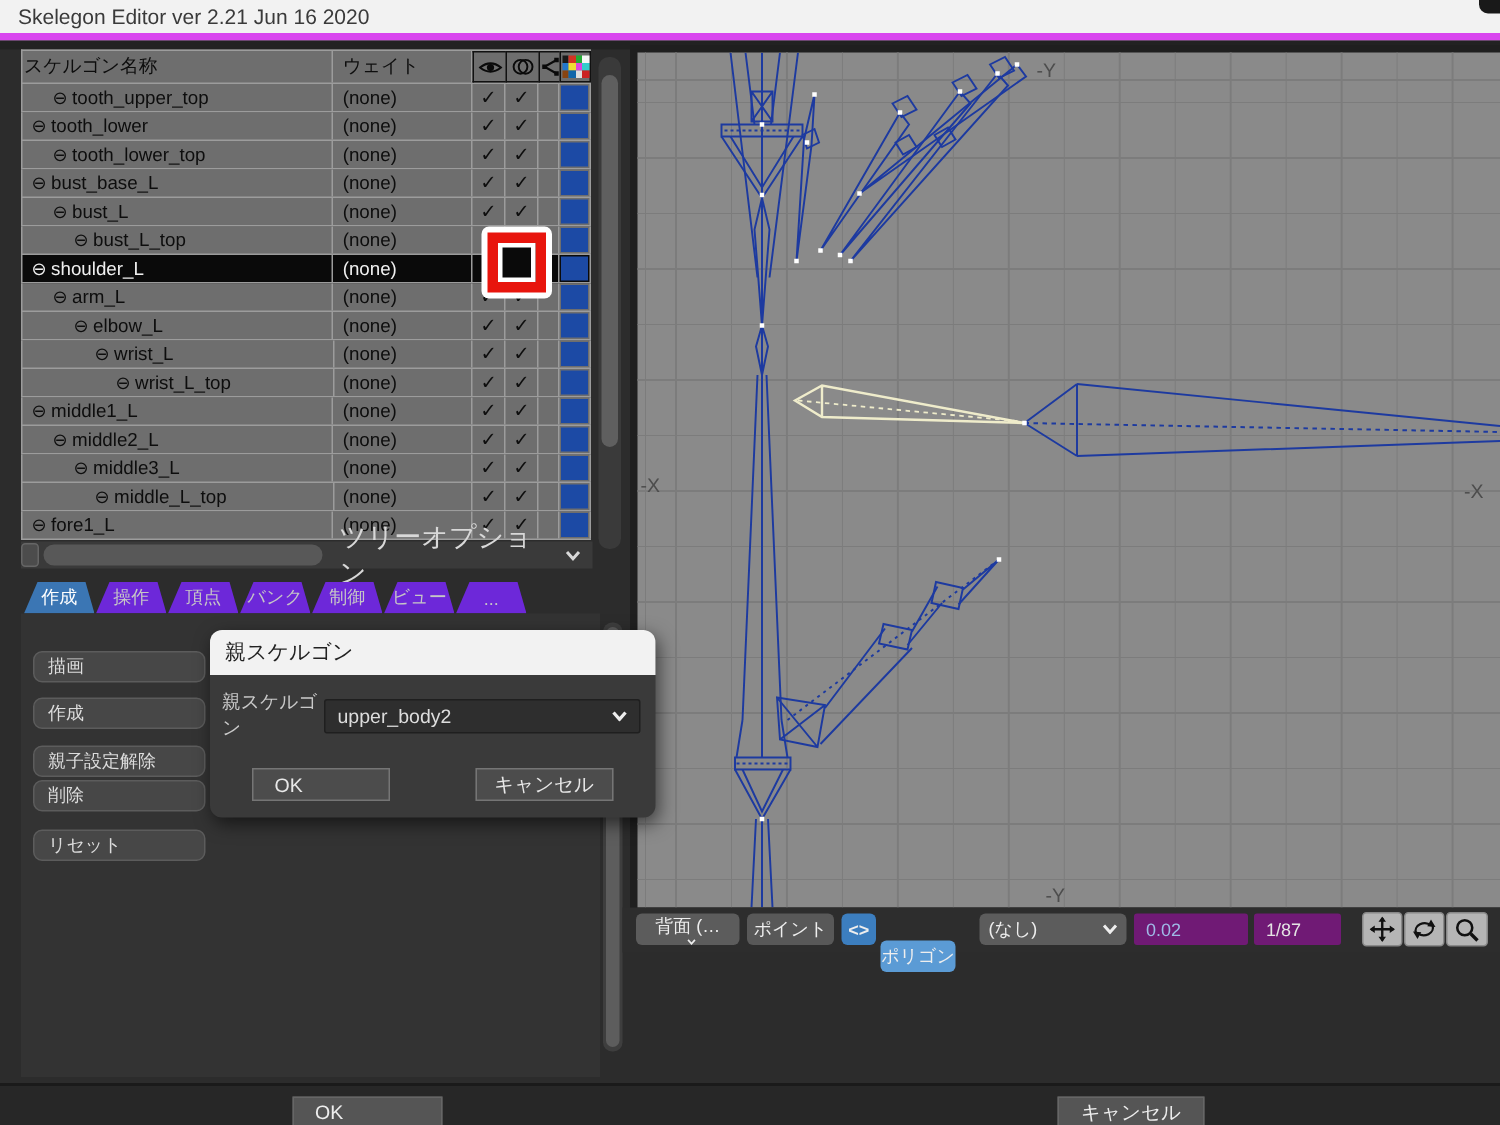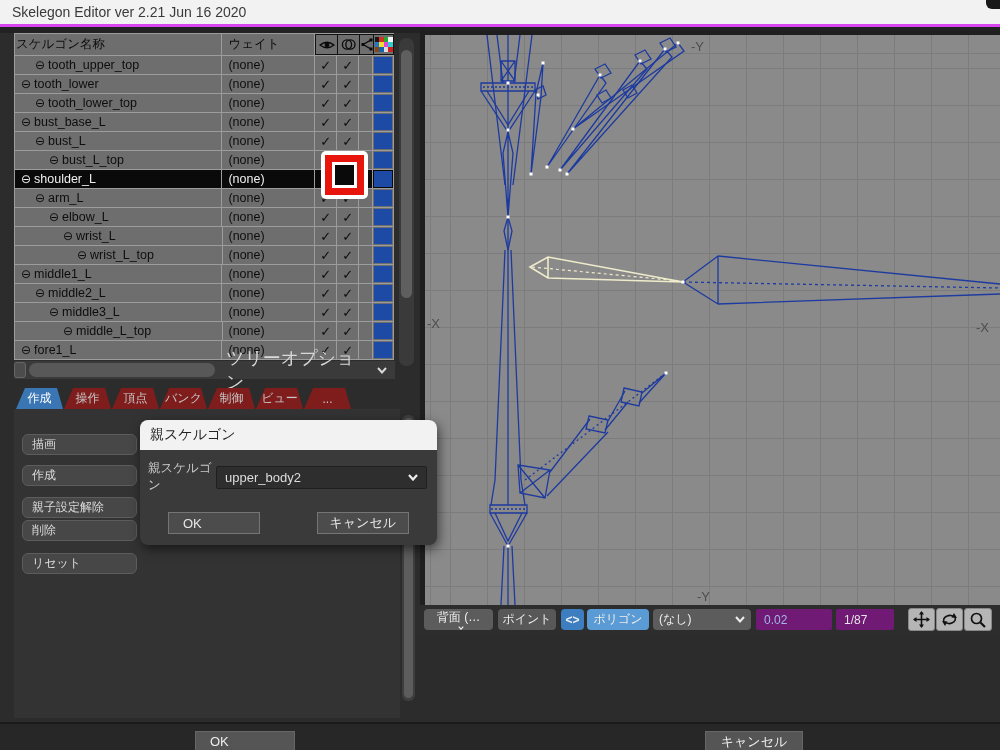--- a/index.html
+++ b/index.html
@@ -3,21 +3,21 @@
 <meta charset="utf-8">
 <title>Skelegon Editor</title>
 <style>
   * { margin:0; padding:0; box-sizing:border-box; }
   html,body { background:#555; }
   body { font-family:"Liberation Sans","DejaVu Sans",sans-serif; }
   #window { position:relative; width:1000px; height:750px; background:#2c2c2c; overflow:hidden; }
 
   
   .titlebar { position:absolute; left:0; top:0; width:1000px; height:27px; background:#f2f2f2;
-    border-bottom:3px solid #d946ef; display:flex; align-items:center; padding-left:12px;
+    border-bottom:5px solid #d946ef; display:flex; align-items:center; padding-left:12px;
     color:#3a3a3a; font-size:14px; }
   .corner-notch { position:absolute; right:0; top:0; width:14px; height:9px; background:#191919;
     border-bottom-left-radius:6px; }
   .top-strip { position:absolute; left:0; top:27px; width:1000px; height:6px; background:#222; }
 
   
   .tbl { position:absolute; left:14px; top:33px; width:380px; font-size:12.5px; color:#0d0d0d; }
   .thead, .trow { display:flex; background:#6e6e6e; border-bottom:1px solid #9c9c9c; }
   .thead { height:23px; border-top:1px solid #9c9c9c; border-left:1px solid #9c9c9c; }
   .trow { height:19px; border-left:1px solid #9c9c9c; }
@@ -50,21 +50,21 @@
   .tree-opt { position:absolute; left:218px; top:361px; width:177px; height:18px; background:#3a3a3a;
     color:#d8d8d8; font-size:18px; display:flex; align-items:center; padding:0 8px; }
   .tree-opt span { flex:1; }
   .low-scroll { position:absolute; left:402px; top:415px; width:13px; height:286px; background:#3e3e3e;
     border-radius:6px; }
   .low-scroll .handle { position:absolute; left:2px; right:2px; top:3px; bottom:3px; background:#5d5d5d;
     border-radius:6px; }
 
   
   .tabbar { position:absolute; left:16px; top:388px; height:21px; display:flex; }
-  .tab { width:47px; height:21px; margin-right:1px; background:#7f1d1d; color:#c6c6c6; font-size:12px;
+  .tab { width:47px; height:21px; margin-right:1px; background:#6d28d9; color:#c6c6c6; font-size:12px;
     display:flex; align-items:center; justify-content:center;
     clip-path:polygon(9px 0, calc(100% - 6px) 0, 100% 100%, 0 100%); }
   .tab.active { background:#3b76b4; color:#fff; }
   .panel-bg { position:absolute; left:14px; top:409px; width:386px; height:309px; background:#333; }
 
   
   .tools { position:absolute; left:22px; top:418px; width:115px; }
   .tgroup { display:flex; flex-direction:column; gap:2px; }
   .tool-btn { height:21px; background:#474747; border:1px solid #5c5c5c; border-radius:6px;
     color:#dcdcdc; font-size:12px; display:flex; align-items:center; padding-left:9px; }
@@ -510,21 +510,21 @@
 
   <div class="vp-toolbar">
     <div class="vtb drop" style="left:9px; width:69px;flex-direction:column;">
       <span>背面 (…</span>
       <svg class="chev" viewBox="0 0 10 7">
           <polyline points="1,1 5,5.5 9,1" fill="none" stroke="#eee" stroke-width="2"></polyline>
         </svg>
     </div>
     <div class="vtb plain-btn" style="left:83px; width:58px;">ポイント</div>
     <div class="vtb blue-sm" style="left:146px; width:23px;">&lt;&gt;</div>
-    <div class="vtb blue" style="left:172px; width:62px;">ポリゴン</div>
+    <div class="vtb blue" style="left:172px; width:50px;margin-top:18px;">ポリゴン</div>
     <div class="vtb drop" style="left:238px; width:98px;">
       <span>(なし)</span>
       <svg class="chev" viewBox="0 0 10 7">
           <polyline points="1,1 5,5.5 9,1" fill="none" stroke="#eee" stroke-width="2"></polyline>
         </svg>
     </div>
     <div class="vtb field" style="left:341px; width:76px; color:#9fb9e6;">0.02</div>
     <div class="vtb field" style="left:421px; width:58px; color:#e4e4e4;">1/87</div>
     <div class="vtb icon-btn" style="left:493px; width:27px; top:3px; height:23px;">
       <svg width="17" height="17" viewBox="0 0 17 17">

